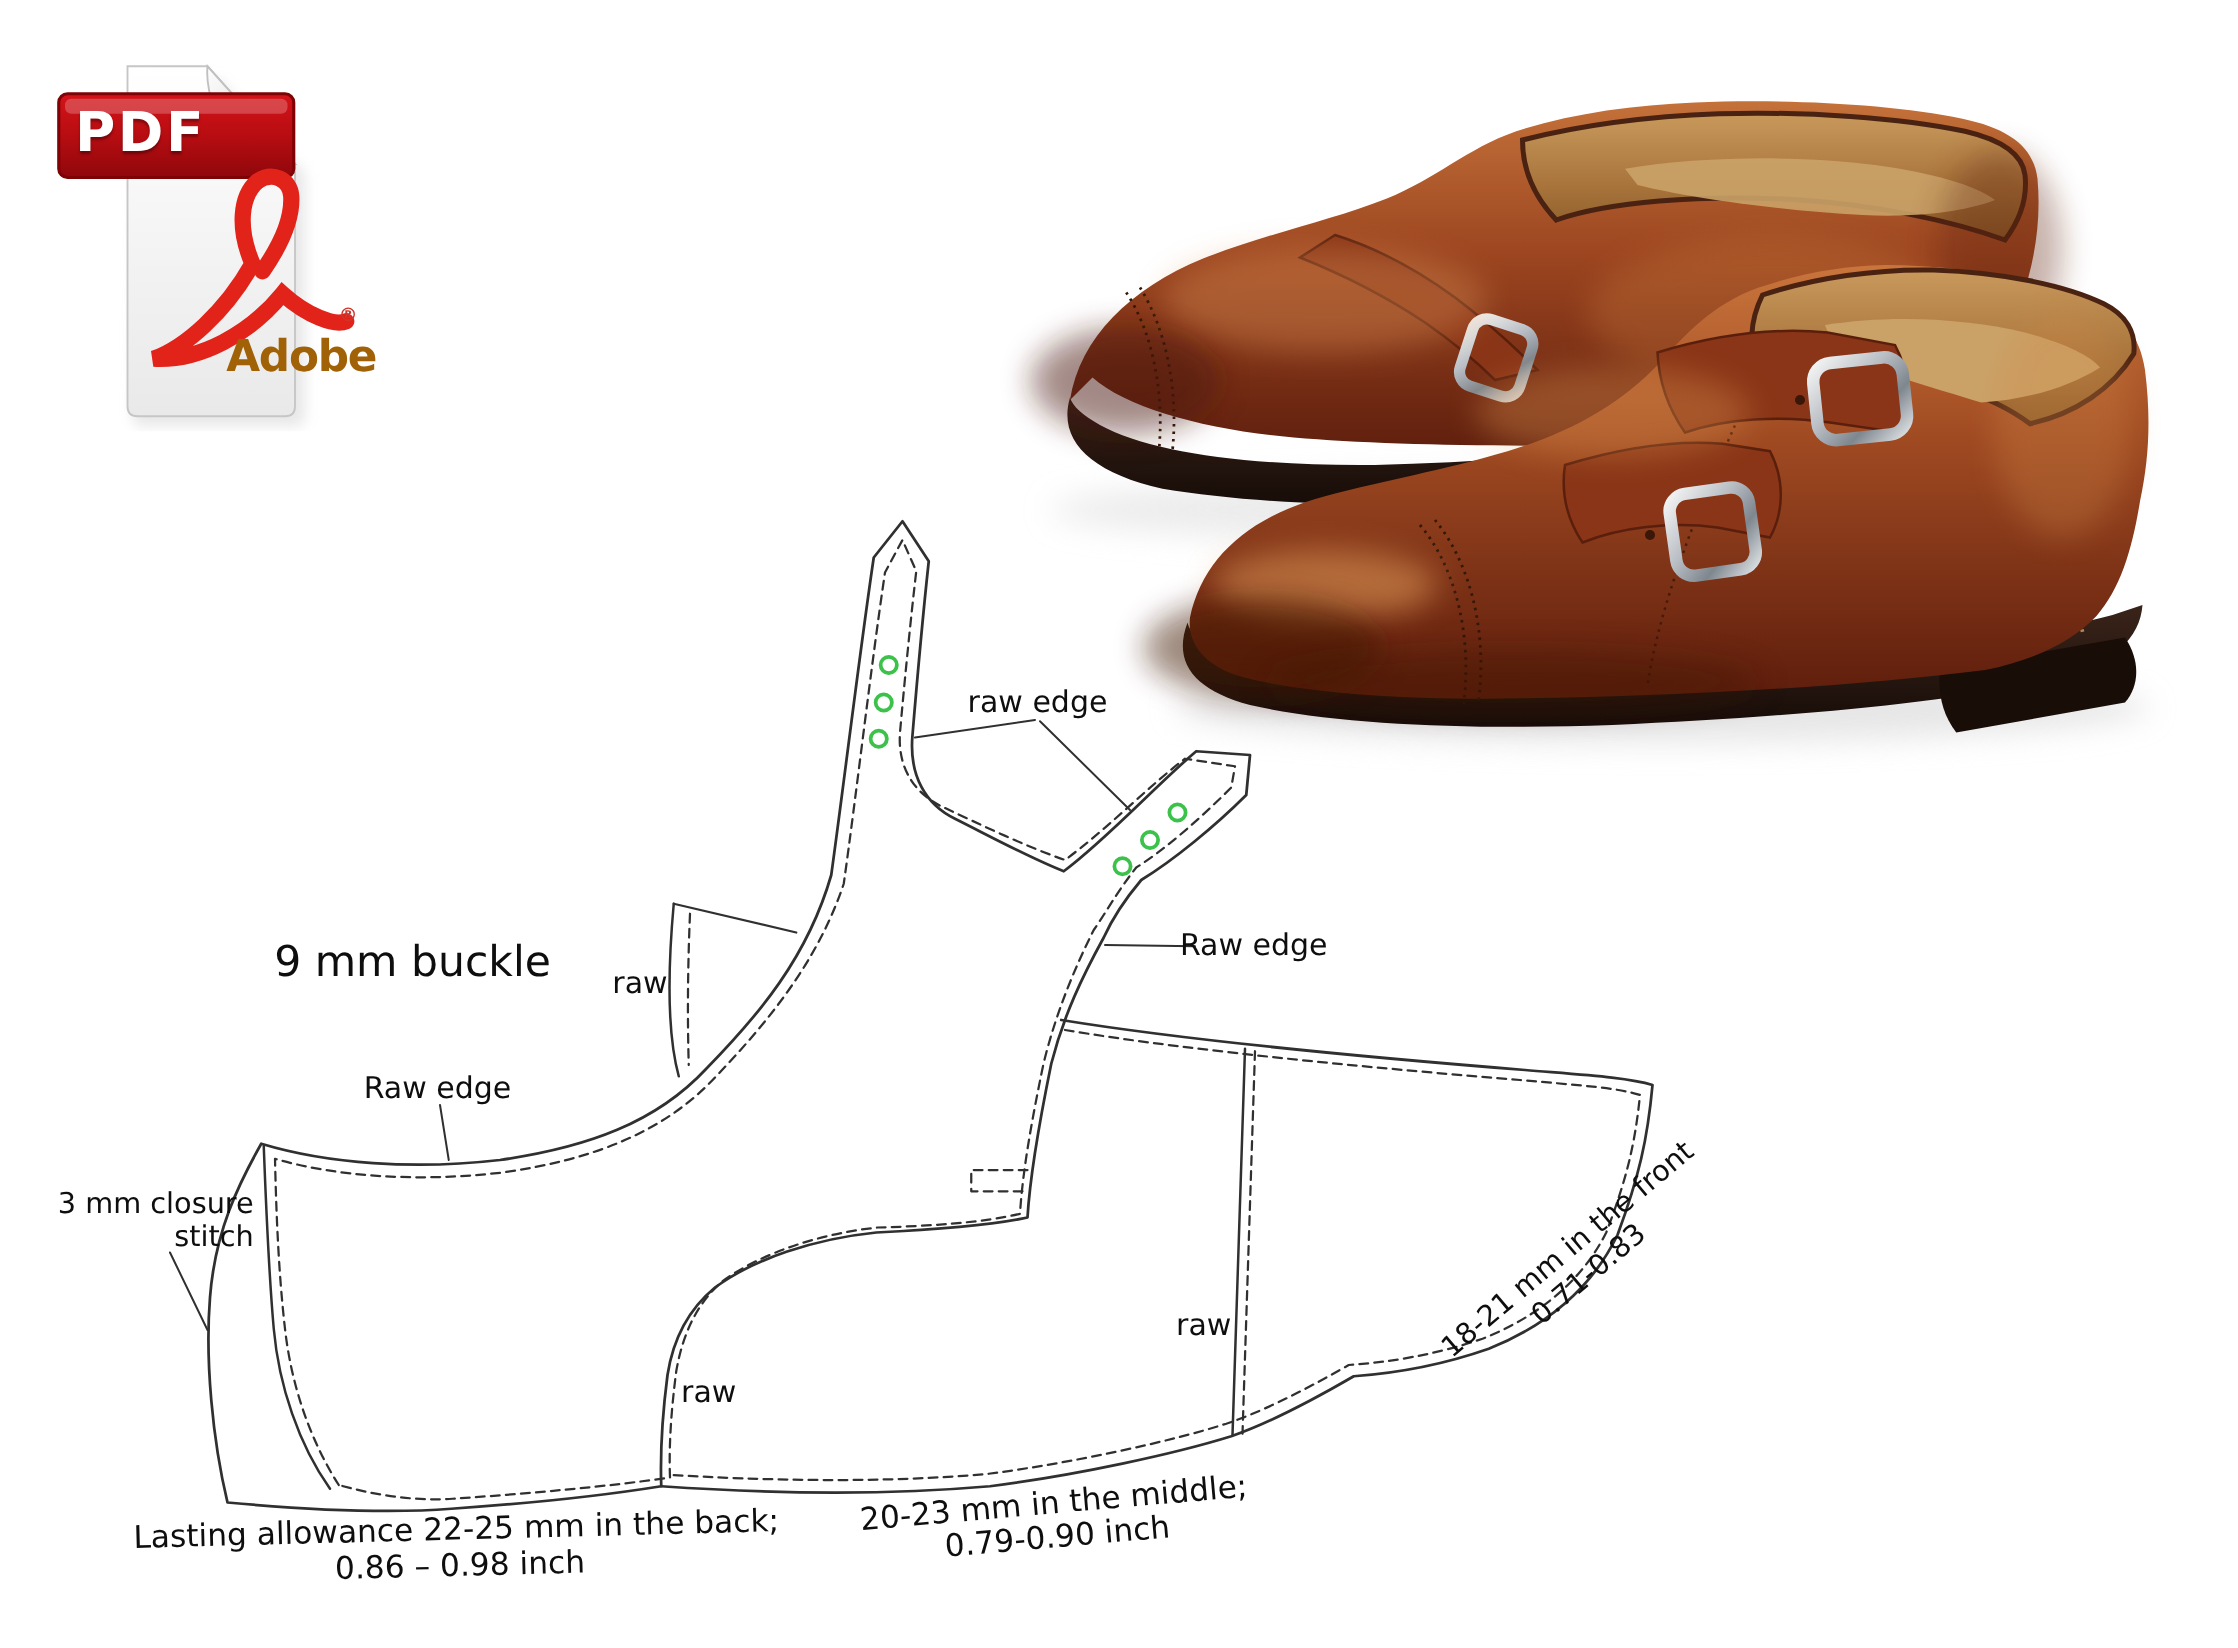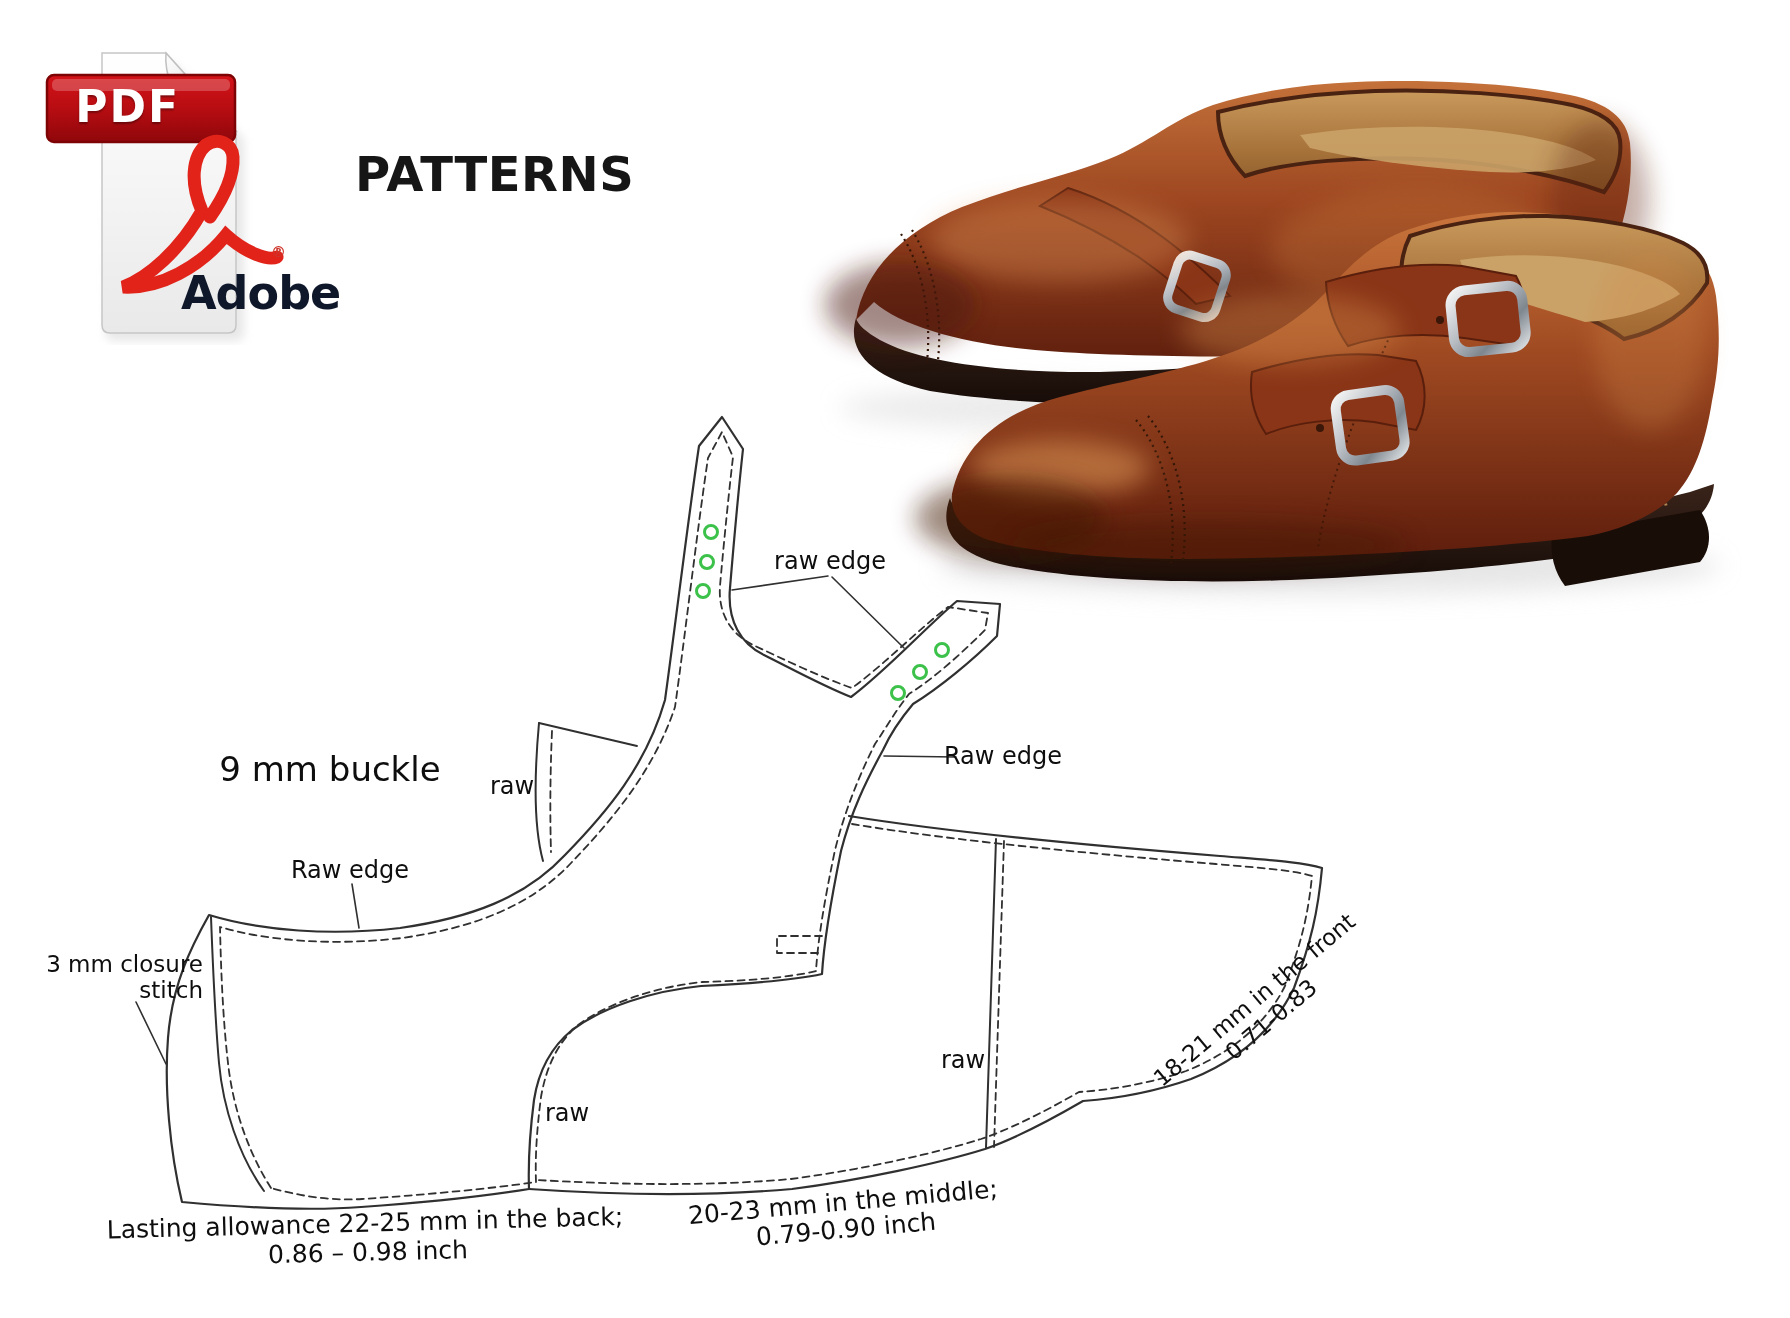--- a/index.html
+++ b/index.html
@@ -9,26 +9,26 @@
   }
   .abs{position:absolute;}
   svg{display:block;}
   
   .page-title{
     position:absolute;left:355px;top:140px;
     font-size:48px;font-weight:bold;color:#161616;line-height:1.45;letter-spacing:.5px;
   }
   
   .pdf-banner-label{
-    position:absolute;left:60px;top:81px;width:120px;text-align:right;
+    position:absolute;left:60px;top:81px;width:120px;text-align:left;
     font-size:44px;font-weight:bold;color:#ffffff;letter-spacing:2px;
     text-shadow:0 2px 2px rgba(0,0,0,.35);
   }
   .adobe-wordmark{
-    position:absolute;left:181px;top:266px;font-size:46px;font-weight:bold;color:#0f172a;letter-spacing:-1px;
+    position:absolute;left:181px;top:266px;font-size:35px;font-weight:bold;color:#a16207;letter-spacing:-1px;
   }
   .registered-mark{
     position:absolute;left:271px;top:243px;font-size:15px;color:#cf352b;font-weight:bold;
   }
   
   .lbl{
     position:absolute;color:#0e0e0e;font-size:24px;white-space:nowrap;
     transform:translate(-50%,-50%);line-height:1.15;
   }
   .lbl.big{font-size:34px;}
@@ -200,21 +200,20 @@
     <path d="M166,100 C152,112 150,138 162,166 C140,205 108,233 83,242 C120,244 160,222 186,190 C206,208 228,216 237,212"></path>
     <path d="M166,100 C178,92 192,98 193,112 C194,130 184,152 170,172"></path>
   </g>
 </svg>
 
 <div class="pdf-banner-label">PDF</div>
 <div class="adobe-wordmark">Adobe</div>
 <div class="registered-mark">®</div>
 
 <div class="page-title">
-  <div>PATTERNS</div>
 </div>
 
 <div class="lbl big" style="left:330px;top:770px">9 mm buckle</div>
 <div class="lbl" style="left:830px;top:562px">raw edge</div>
 <div class="lbl" style="left:1003px;top:757px">Raw edge</div>
 <div class="lbl" style="left:350px;top:871px">Raw edge</div>
 <div class="lbl" style="left:512px;top:787px">raw</div>
 <div class="lbl" style="left:567px;top:1114px">raw</div>
 <div class="lbl" style="left:963px;top:1061px">raw</div>
 <div class="lbl wrap" style="left:118px;top:977px;width:170px;font-size:23px">3 mm closure stitch</div>

